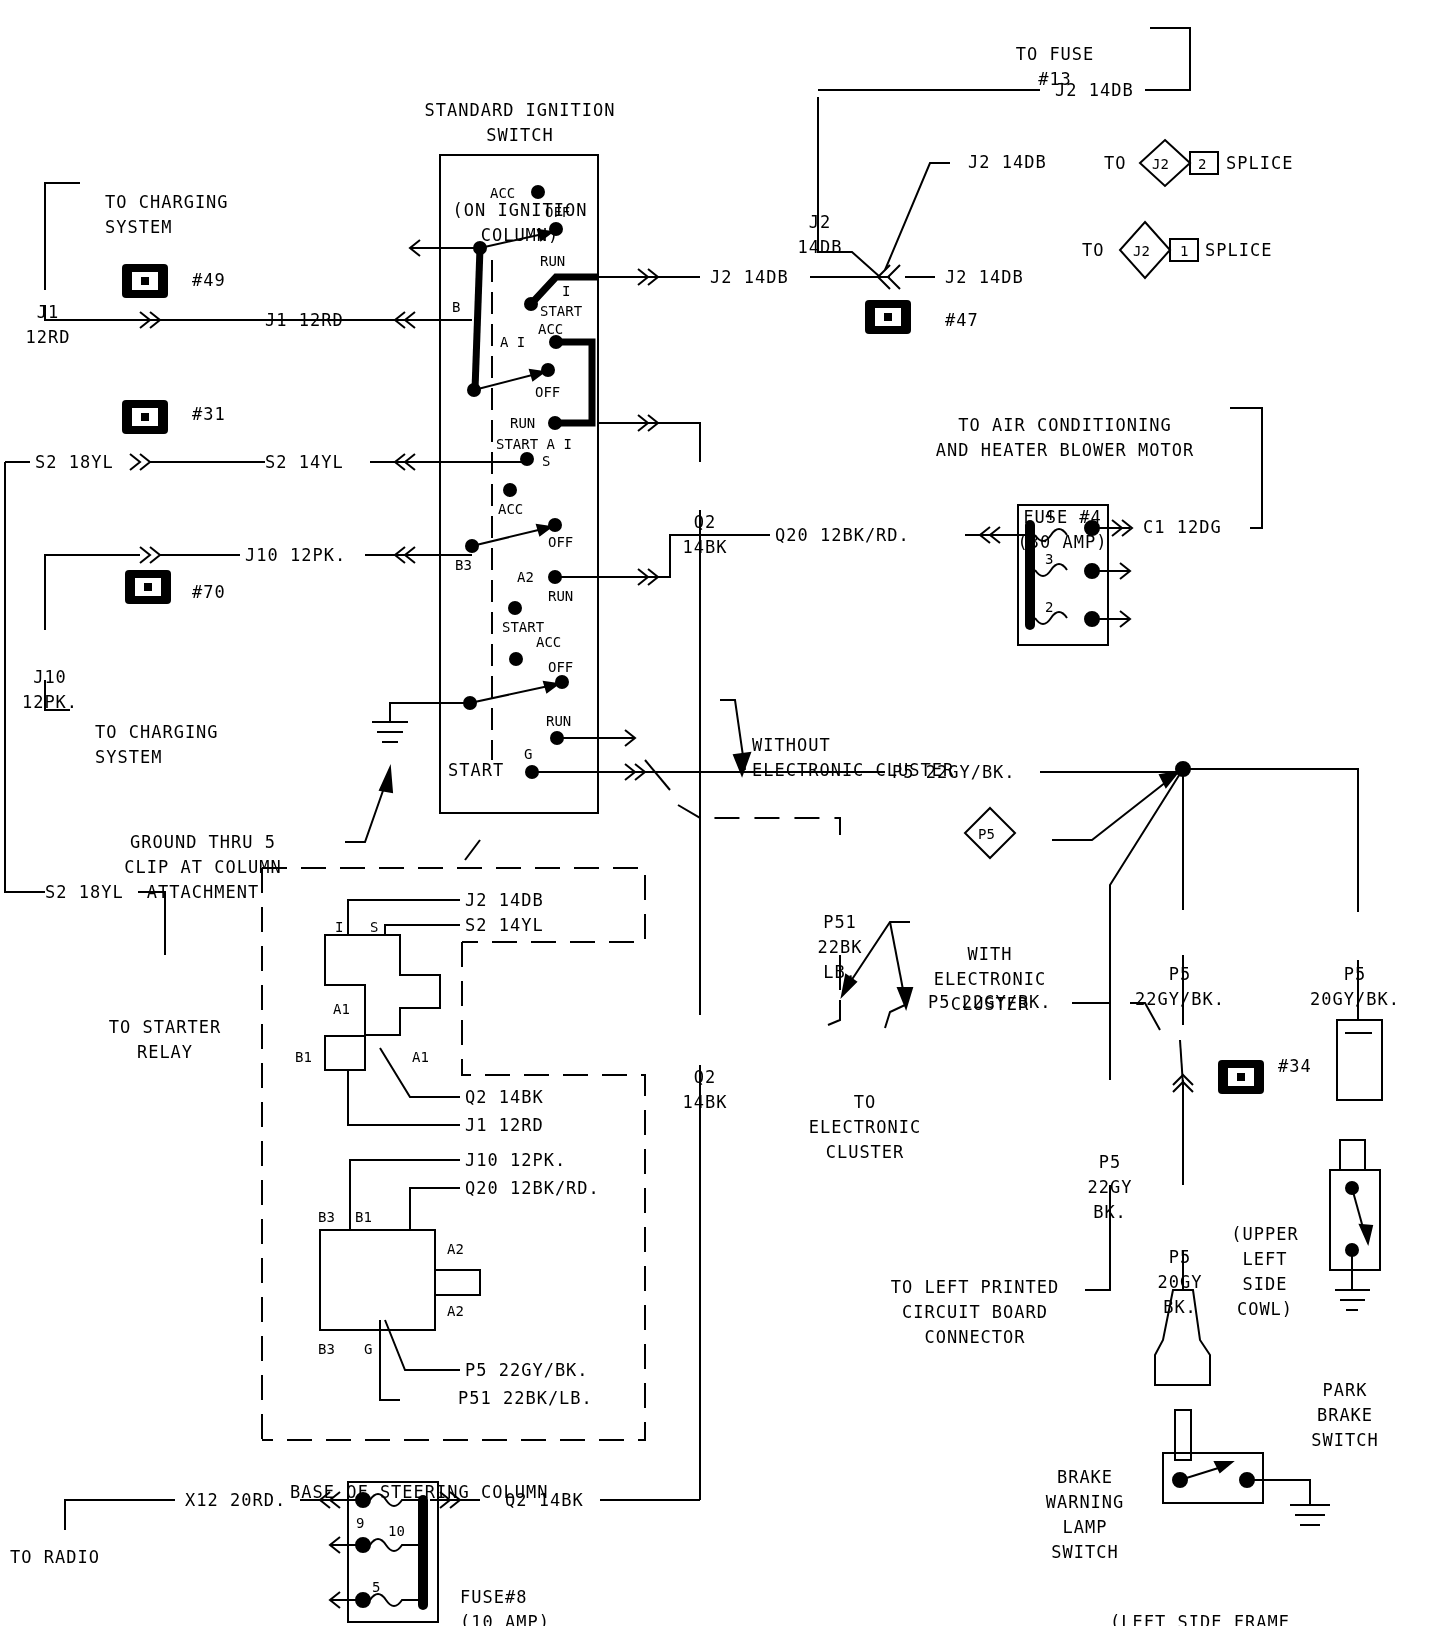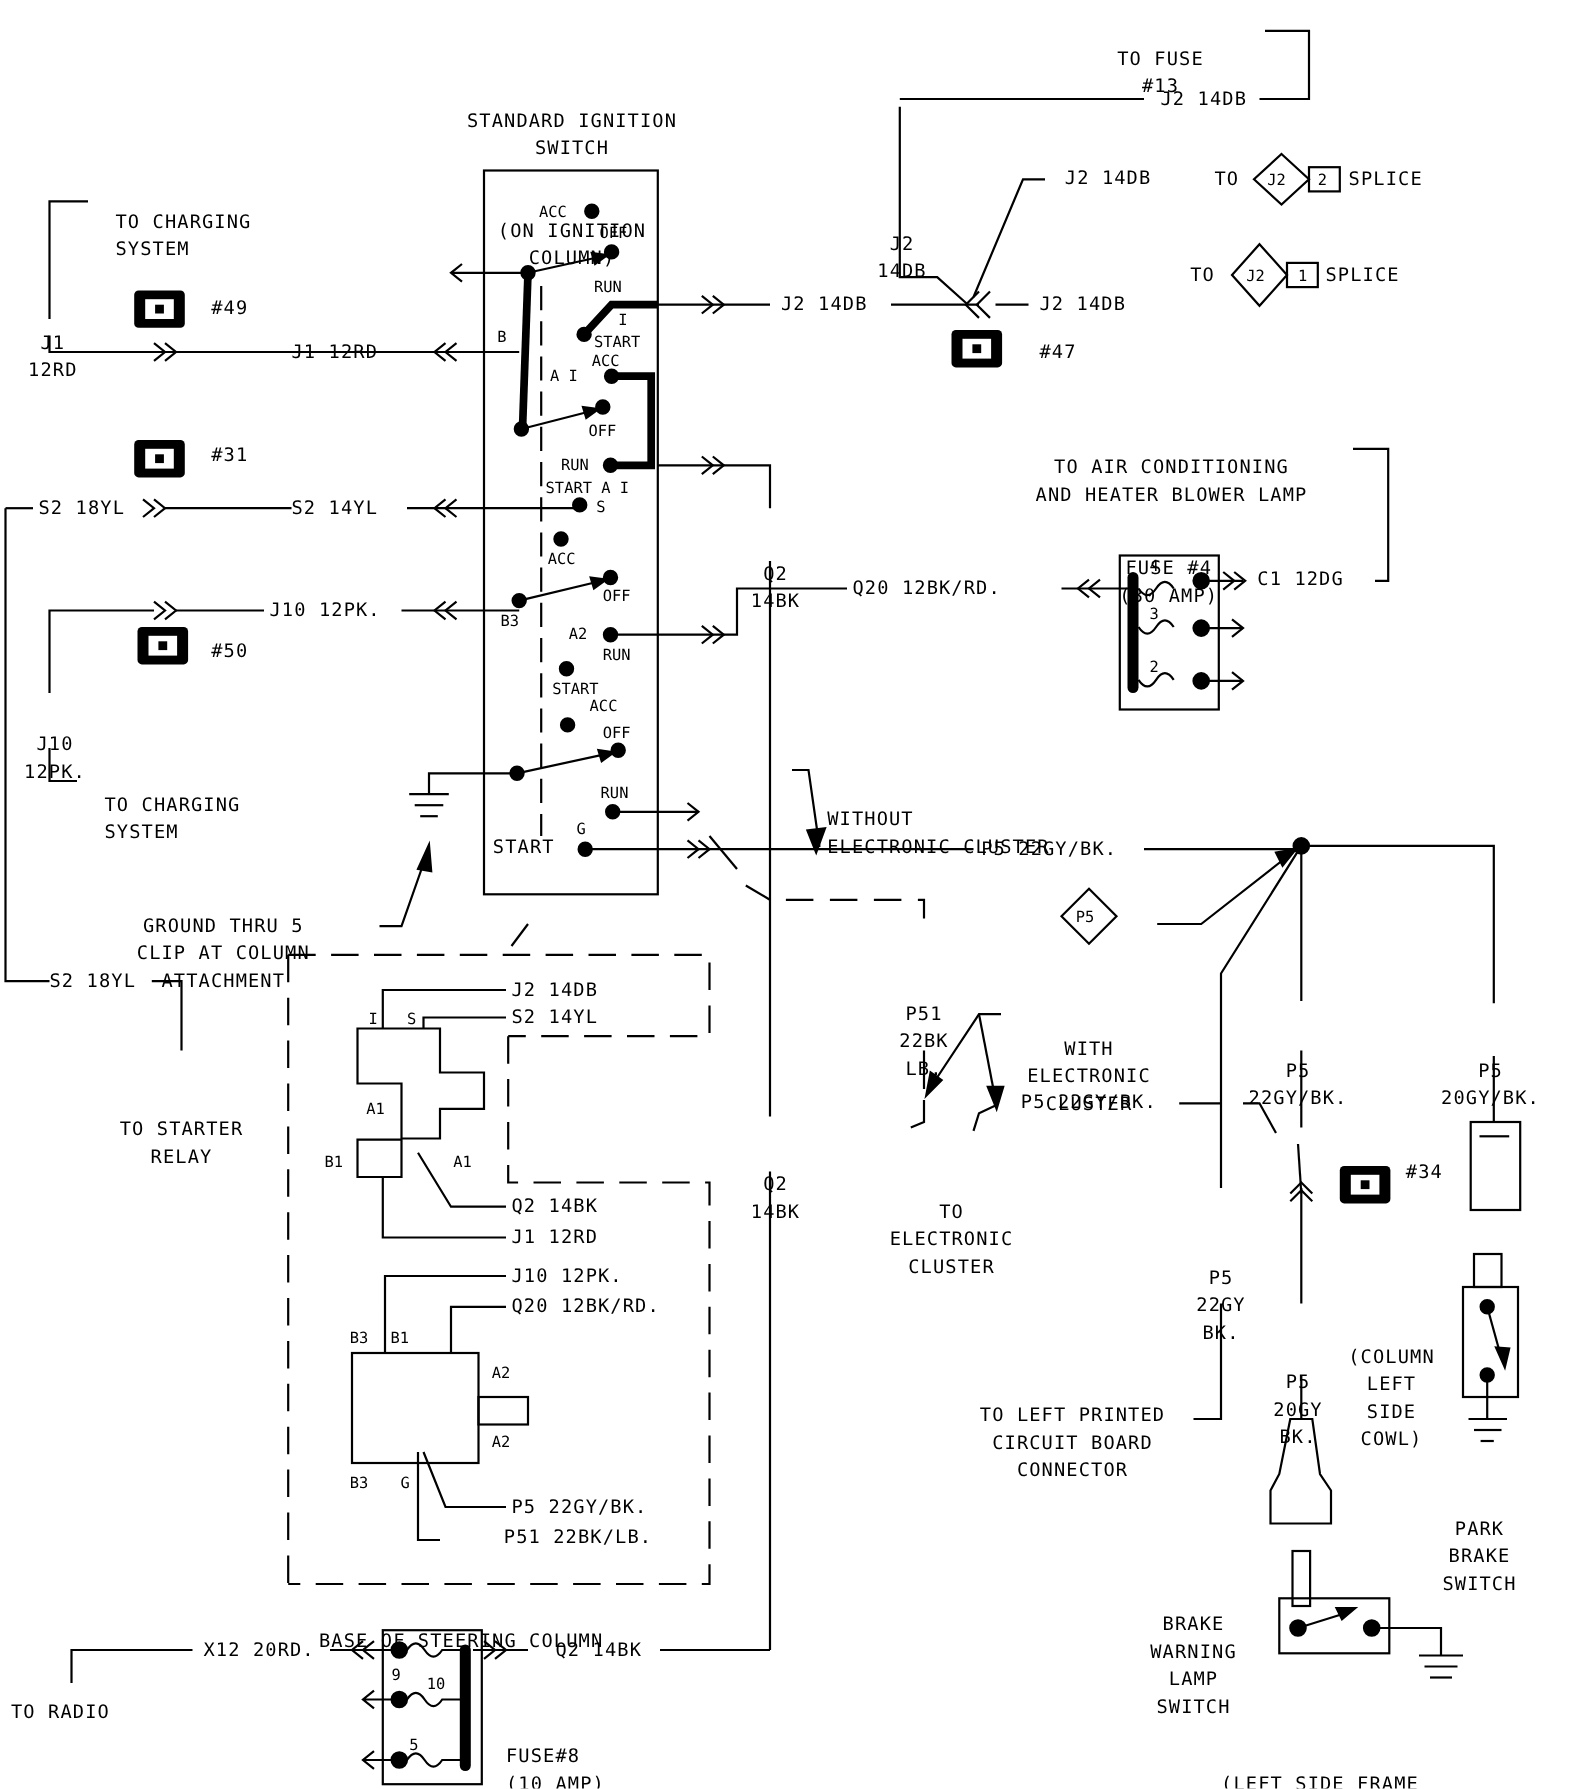--- a/index.html
+++ b/index.html
@@ -252,21 +252,21 @@
 </div>
 <div class="conn" style="left:122px;top:264px"></div>
 <div class="lbl" style="left:192px;top:268px">#49</div>
 <div class="lbl" style="left:265px;top:308px">J1 12RD</div>
 <div class="conn" style="left:122px;top:400px"></div>
 <div class="lbl" style="left:192px;top:402px">#31</div>
 <div class="lbl" style="left:35px;top:450px">S2 18YL</div>
 <div class="lbl" style="left:265px;top:450px">S2 14YL</div>
 <div class="lbl" style="left:245px;top:543px">J10 12PK.</div>
 <div class="conn" style="left:125px;top:570px"></div>
-<div class="lbl" style="left:192px;top:580px">#50</div>
+<div class="lbl" style="left:192px;top:580px">#70</div>
 <div class="lbl c" style="left:15px;top:615px;width:70px">
   <div>J10</div><div>12PK.</div>
 </div>
 <div class="lbl" style="left:95px;top:670px">
   <div>TO CHARGING</div><div>SYSTEM</div>
 </div>
 <div class="lbl" style="left:78px;top:780px;text-align:center;width:250px">
   <div>GROUND THRU 5</div><div>CLIP AT COLUMN</div><div>ATTACHMENT</div>
 </div>
 <div class="lbl" style="left:45px;top:880px">S2 18YL</div>
@@ -303,21 +303,21 @@
 </div>
 <div class="lbl" style="left:775px;top:523px">Q20 12BK/RD.</div>
 <div class="lbl c" style="left:1005px;top:455px;width:115px">
   <div>FUSE #4</div><div>(30 AMP)</div>
 </div>
 <div class="lbl sm" style="left:1045px;top:506px">4</div>
 <div class="lbl sm" style="left:1045px;top:550px">3</div>
 <div class="lbl sm" style="left:1045px;top:598px">2</div>
 <div class="lbl" style="left:1143px;top:515px">C1 12DG</div>
 <div class="lbl c" style="left:905px;top:363px;width:320px">
-  <div>TO AIR CONDITIONING</div><div>AND HEATER BLOWER LAMP</div>
+  <div>TO AIR CONDITIONING</div><div>AND HEATER BLOWER MOTOR</div>
 </div>
 
 <div class="lbl" style="left:752px;top:683px">
   <div>WITHOUT</div><div>ELECTRONIC CLUSTER</div>
 </div>
 <div class="lbl" style="left:892px;top:760px">P5 22GY/BK.</div>
 <div class="lbl sm" style="left:978px;top:825px">P5</div>
 <div class="lbl c" style="left:805px;top:860px;width:70px">
   <div>P51</div><div>22BK</div><div>LB.</div>
 </div>
@@ -339,21 +339,21 @@
 </div>
 <div class="conn" style="left:1218px;top:1060px"></div>
 <div class="lbl" style="left:1278px;top:1054px">#34</div>
 <div class="lbl c" style="left:1070px;top:1100px;width:80px">
   <div>P5</div><div>22GY</div><div>BK.</div>
 </div>
 <div class="lbl c" style="left:1140px;top:1195px;width:80px">
   <div>P5</div><div>20GY</div><div>BK.</div>
 </div>
 <div class="lbl c" style="left:1225px;top:1172px;width:80px">
-  <div>(COLUMN</div><div>LEFT</div><div>SIDE</div><div>COWL)</div>
+  <div>(UPPER</div><div>LEFT</div><div>SIDE</div><div>COWL)</div>
 </div>
 <div class="lbl c" style="left:870px;top:1225px;width:210px">
   <div>TO LEFT PRINTED</div><div>CIRCUIT BOARD</div><div>CONNECTOR</div>
 </div>
 <div class="lbl c" style="left:1300px;top:1328px;width:90px">
   <div>PARK</div><div>BRAKE</div><div>SWITCH</div>
 </div>
 <div class="lbl c" style="left:1030px;top:1415px;width:110px">
   <div>BRAKE</div><div>WARNING</div><div>LAMP</div><div>SWITCH</div>
 </div>

